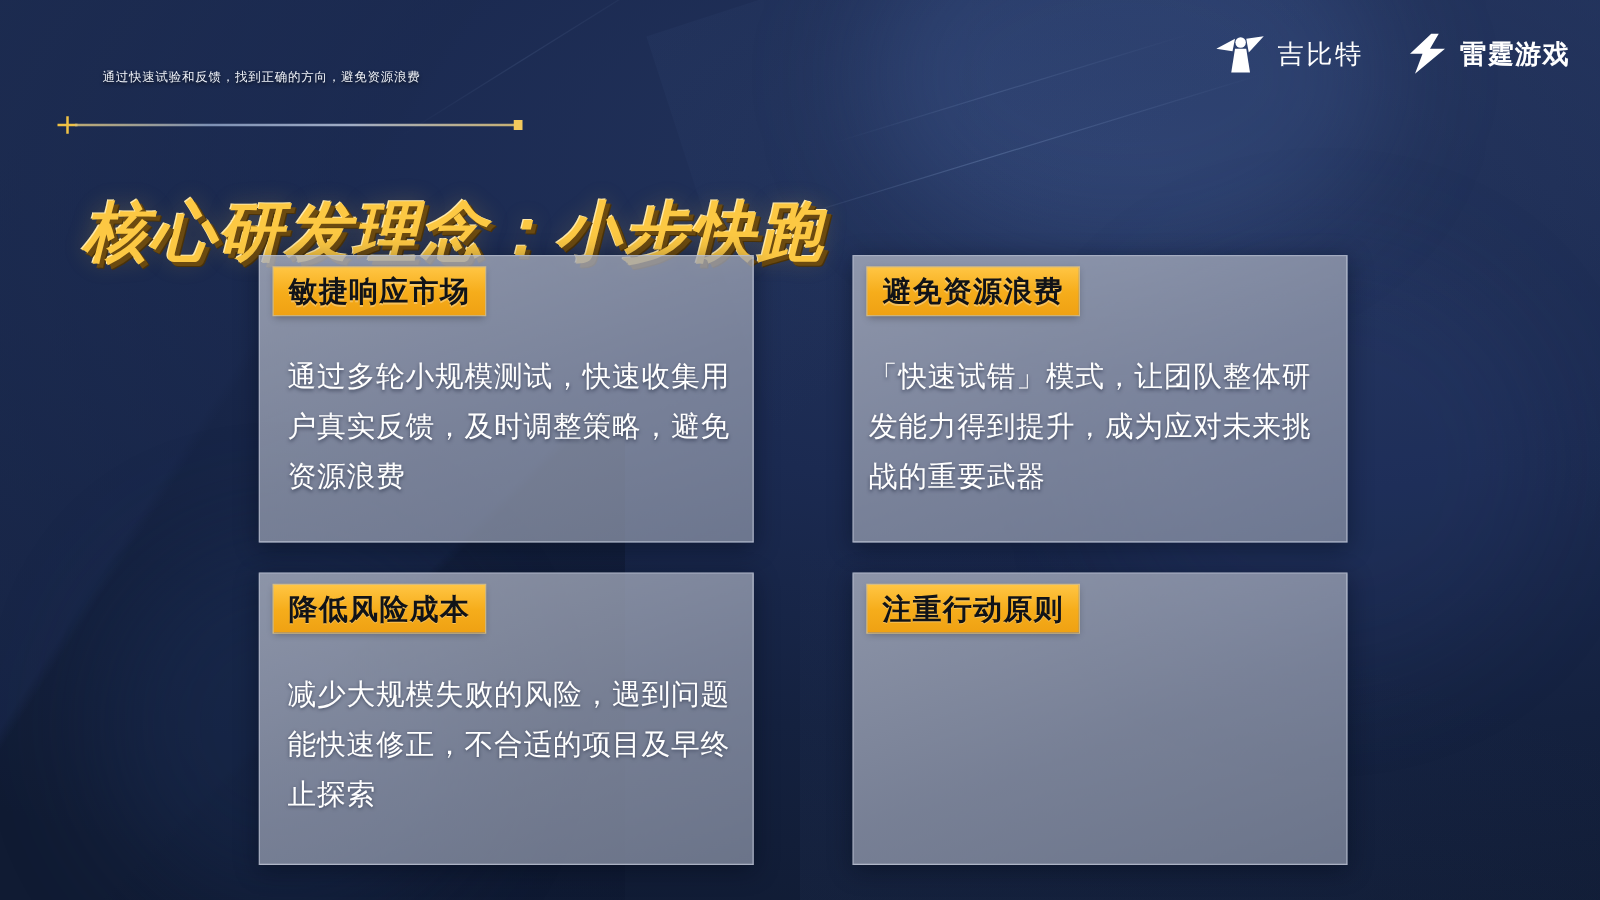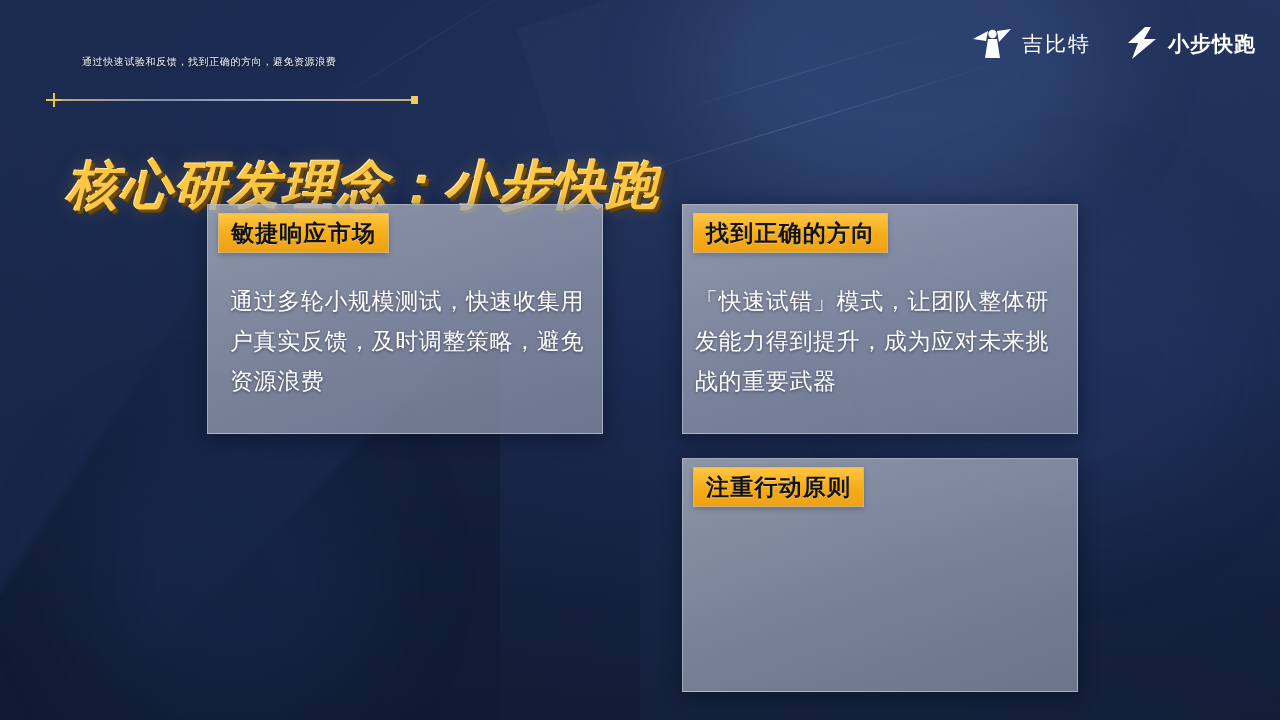--- a/index.html
+++ b/index.html
@@ -144,21 +144,21 @@
       </span>
       <span class="logo-txt plain">吉比特</span>
     </div>
 
     <div class="logo">
       <span>
         <svg class="logo-mark" width="34" height="34" viewBox="0 0 34 34" aria-hidden="true">
           <polygon points="20,1 3,17 13,17 7,33 31,13 19,13 26,1" fill="#ffffff"></polygon>
         </svg>
       </span>
-      <span class="logo-txt">小步快跑</span>
+      <span class="logo-txt">雷霆游戏</span>
     </div>
 
   </div>
 
   <div class="subtitle">通过快速试验和反馈，找到正确的方向，避免资源浪费</div>
 
   <div class="rule-wrap">
     <span class="rule-plus"></span>
     <span class="rule-line"></span>
     <span class="rule-dot"></span>
@@ -170,25 +170,31 @@
 
     <div class="card c1">
       <div class="badge">
         <span class="badge-text">敏捷响应市场</span>
       </div>
       <div class="body">通过多轮小规模测试，快速收集用户真实反馈，及时调整策略，避免资源浪费</div>
     </div>
 
     <div class="card c2">
       <div class="badge">
-        <span class="badge-text">找到正确的方向</span>
+        <span class="badge-text">避免资源浪费</span>
       </div>
       <div class="body">「快速试错」模式，让团队整体研发能力得到提升，成为应对未来挑战的重要武器</div>
     </div>
 
+    <div class="card c3">
+      <div class="badge">
+        <span class="badge-text">降低风险成本</span>
+      </div>
+      <div class="body">减少大规模失败的风险，遇到问题能快速修正，不合适的项目及早终止探索</div>
+    </div>
 
     <div class="card c4">
       <div class="badge">
         <span class="badge-text">注重行动原则</span>
       </div>
     </div>
 
   </div>
 
 </div>

